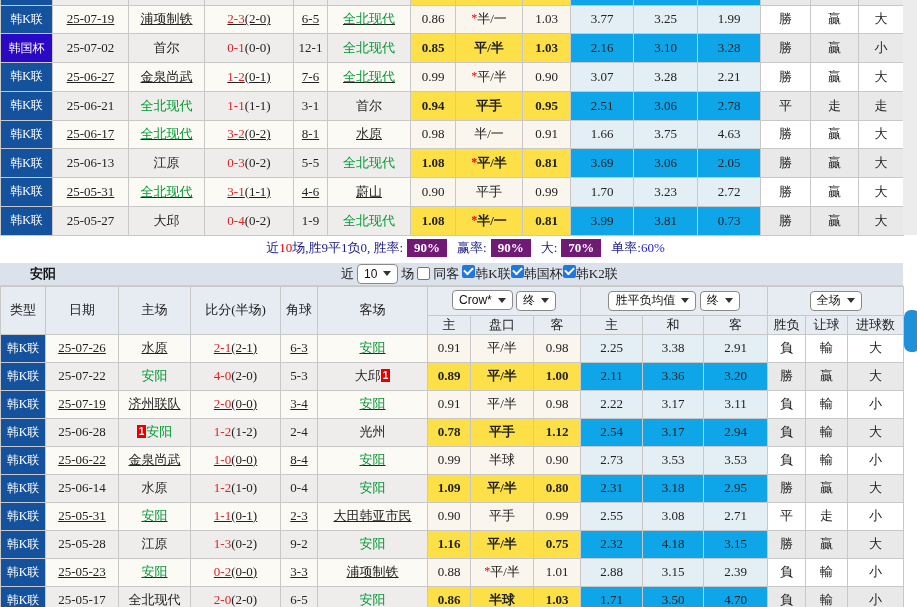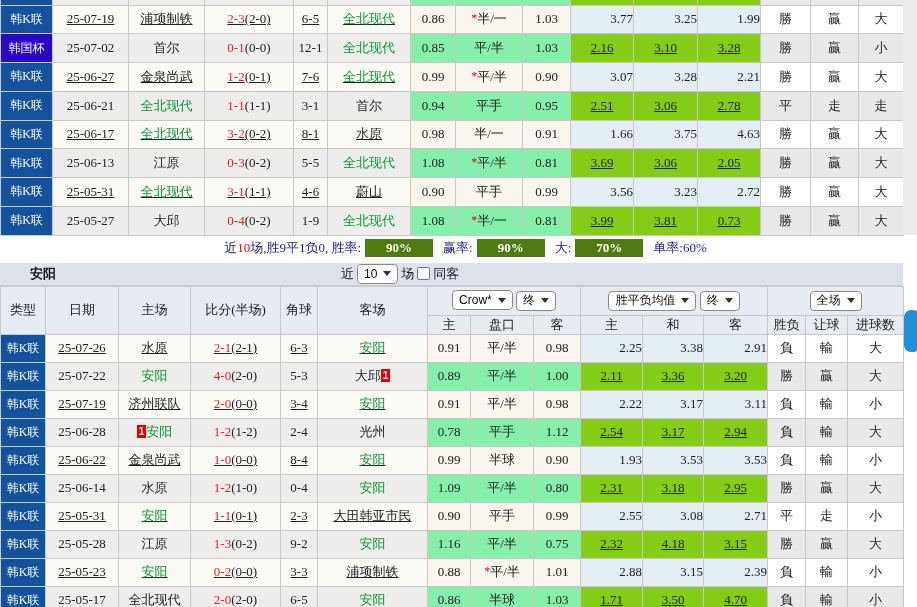--- a/index.html
+++ b/index.html
@@ -9,41 +9,41 @@
   .grid td,.grid th{border:1px solid #c8c8c8;text-align:center;vertical-align:middle;
        font-size:13px;color:#222;padding:0;overflow:hidden;white-space:nowrap;
        font-family:"Liberation Serif","DejaVu Serif",serif;font-weight:normal;}
   
   td.k1{background:#15529e;color:#fff;font-size:12px;}
   td.cup{background:#2b08c4;color:#fff;font-size:12px;}
   
   tr.row-a td.col-plain{background:#fcfaf5;text-decoration:underline;}
   tr.row-b td.col-plain{background:#efedeb;margin-top:32px;}
   tr.row-a td.col-asia{background:#faf5ed;}
-  tr.row-b td.col-asia{background:#86efac;}
-  tr.row-a td.col-eu{background:#e3eef5;text-align:right;}
-  tr.row-b td.col-eu{background:#84cc16;text-decoration:underline;}
+  tr.row-b td.col-asia{background:#fde047;font-weight:bold;}
+  tr.row-a td.col-eu{background:#e3eef5;}
+  tr.row-b td.col-eu{background:#0ea5e9;}
   tr.row-a td.col-res{background:#ffffff;}
   tr.row-b td.col-res{background:#e9e9e9;}
   tr.data-top{height:28.75px;}
   tr.data-bot{height:28px;}
   tr.sliver{height:5px;}
   tr.sliver td{border-top:none;}
   .score-main{color:#dd2222;}
   .team-green{color:#009933;}
   .badge{display:inline-block;background:#e60000;color:#fff;
          font:bold 10px/13px "Liberation Sans",sans-serif;padding:0 2px;vertical-align:1px;}
   .star{color:#e60000;font-size:12px;vertical-align:1px;}
   .cr{color:#c52222;}
   .cg{color:#1e8a1e;}
   .cbl{color:#1616b6;}
   
   .summary{width:903px;height:25px;display:flex;align-items:center;justify-content:center;
            padding-left:28px;box-sizing:border-box;font-size:13px;color:#1c1c8a;}
-  .summary .pct-badge{background:#4d7c0f;color:#fff;font-weight:bold;padding:1px 21px;margin:0 4px;}
+  .summary .pct-badge{background:#701a75;color:#fff;font-weight:bold;padding:1px 7px;margin:0 4px;}
   .summary .red-text{color:#e60000;}
   .summary .blue-text{color:#1a1ae6;}
   .summary .lbl{margin-left:6px;}
   .gap{height:2px;}
   
   .bar{position:relative;width:903px;height:23px;background:#dce2ec;border-bottom:1px solid #c9cfd9;
        display:flex;align-items:center;box-sizing:border-box;}
   .bar-title{font-weight:bold;font-size:13px;color:#111;padding-left:30px;
        font-family:"Liberation Sans",sans-serif;}
   .filters{position:absolute;left:341px;top:0;height:100%;display:flex;align-items:center;
@@ -217,21 +217,21 @@
       <tr class="data-top row-a">
         <td class="k1">韩K联</td>
         <td class="col-plain">25-05-31</td>
         <td class="col-plain"><span class="team-green">全北现代</span></td>
         <td class="col-plain"><span class="score-main">3-1</span><span>(1-1)</span></td>
         <td class="col-plain">4-6</td>
         <td class="col-plain"><span>蔚山</span></td>
         <td class="col-asia">0.90</td>
         <td class="col-asia"><span>平手</span></td>
         <td class="col-asia">0.99</td>
-        <td class="col-eu">3.56</td>
+        <td class="col-eu">1.70</td>
         <td class="col-eu">3.23</td>
         <td class="col-eu">2.72</td>
         <td class="col-res cr">勝</td>
         <td class="col-res cr">贏</td>
         <td class="col-res cr">大</td>
       </tr>
       <tr class="data-top row-b">
         <td class="k1">韩K联</td>
         <td class="col-plain">25-05-27</td>
         <td class="col-plain"><span>大邱</span></td>
@@ -270,20 +270,21 @@
   <span class="bar-title">安阳</span>
   <div class="filters">
     <span>近</span>
     <span class="sel">
       <span>10</span>
       <span class="arr"></span>
     </span>
     <span>场</span>
     <span class="cb off"></span>
     <span>同客</span>
+    <span id="league-checks"><span class="cb on"></span><span>韩K联</span><span class="cb on"></span><span>韩国杯</span><span class="cb on"></span><span>韩K2联</span></span>
   </div>
 </div>
 
 <table class="grid" id="bottom-table">
   <colgroup id="bot-cols">
       <col style="width: 45px;">
       <col style="width: 73px;">
       <col style="width: 72px;">
       <col style="width: 90px;">
       <col style="width: 37px;">
@@ -417,21 +418,21 @@
       <tr class="data-bot row-a">
         <td class="k1">韩K联</td>
         <td class="col-plain">25-06-22</td>
         <td class="col-plain"><span>金泉尚武</span></td>
         <td class="col-plain"><span class="score-main">1-0</span><span>(0-0)</span></td>
         <td class="col-plain">8-4</td>
         <td class="col-plain"><span class="team-green">安阳</span></td>
         <td class="col-asia">0.99</td>
         <td class="col-asia"><span>半球</span></td>
         <td class="col-asia">0.90</td>
-        <td class="col-eu">1.93</td>
+        <td class="col-eu">2.73</td>
         <td class="col-eu">3.53</td>
         <td class="col-eu">3.53</td>
         <td class="col-res cg">負</td>
         <td class="col-res cg">輸</td>
         <td class="col-res cg">小</td>
       </tr>
       <tr class="data-bot row-b">
         <td class="k1">韩K联</td>
         <td class="col-plain">25-06-14</td>
         <td class="col-plain"><span>水原</span></td>

